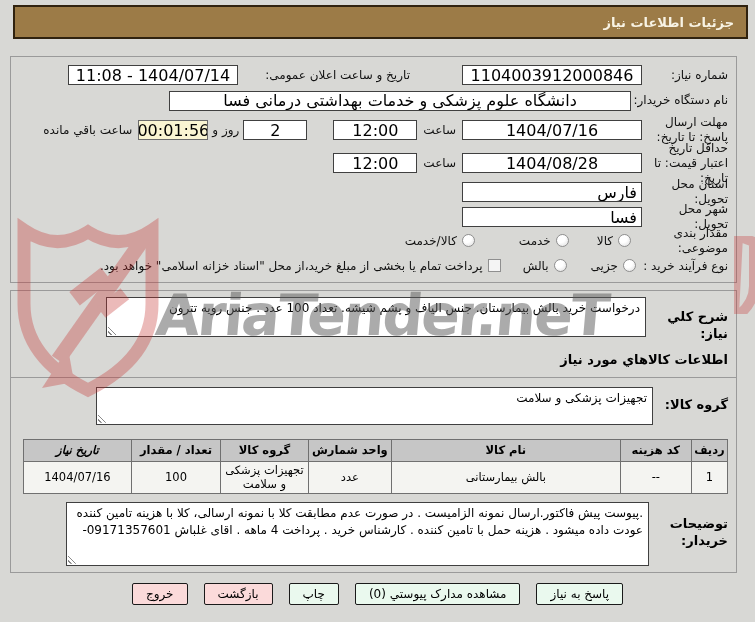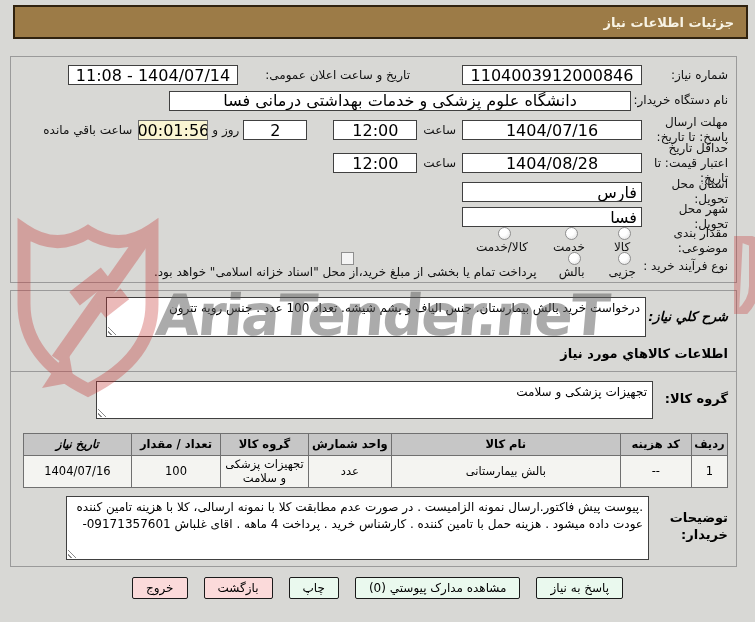--- a/index.html
+++ b/index.html
@@ -20,21 +20,21 @@
   .blbl{font-size:13px;font-weight:bold;color:#000;line-height:1.3;}
   .field{background:#fff;border:1px solid #404040;height:20px;box-sizing:border-box;
     display:flex;align-items:center;justify-content:center;font-size:16px;color:#000;overflow:hidden;white-space:nowrap;}
   .field.start{justify-content:flex-start;padding-right:4px;}
   .yellowbox{background:#faf5d2;border:1px solid #6b6b6b;}
   .link{color:#2323cc;font-size:12px;cursor:pointer;white-space:nowrap;}
 
   .radio{width:13px;height:13px;border-radius:50%;border:1px solid #8f8f8f;
     background:radial-gradient(circle at 35% 30%, #ffffff 0 40%, #dcdcdc 100%);box-sizing:border-box;flex:0 0 auto;}
   .checkbox{width:13px;height:13px;border:1px solid #8f8f8f;background:#f4f4f4;box-sizing:border-box;flex:0 0 auto;}
-  .opt{display:flex;align-items:center;flex-direction:column;}
+  .opt{display:flex;}
   .opt .radio,.opt .checkbox{margin-left:5px;}
 
   .ta{position:relative;background:#fff;border:1px solid #404040;box-sizing:border-box;
     font-size:12px;color:#000;padding:2px 5px;overflow:hidden;line-height:1.45;}
   .grip{position:absolute;left:1px;bottom:1px;width:9px;height:9px;
     background:repeating-linear-gradient(45deg,transparent 0 2px,#8a8a8a 2px 3px);
     clip-path:polygon(0 0,0 100%,100% 100%);}
 
   .section-header{margin:9px 0 0 0;}
 
@@ -114,21 +114,21 @@
       <span class="lbl" style="width:86px;">شهر محل تحویل:</span>
       <div class="field start" style="width:180px;">فسا</div>
     </div>
 
     <div class="row" style="height:24px;">
       <span class="lbl" style="width:97px;">مقدار بندی موضوعی:</span>
       <span class="opt" style="margin-left:28px;">
         <span class="radio"></span>
         <span class="lbl">کالا</span>
       </span>
-      <span class="opt" style="margin-left:25px;">
+      <span class="opt" style="margin-left:44px;">
         <span class="radio"></span>
         <span class="lbl">خدمت</span>
       </span>
       <span class="opt">
         <span class="radio"></span>
         <span class="lbl">کالا/خدمت</span>
       </span>
     </div>
 
     <div class="row" style="height:26px;">
@@ -144,21 +144,21 @@
       <span class="opt">
         <span class="checkbox"></span>
         <span class="lbl">پرداخت تمام یا بخشی از مبلغ خرید،از محل "اسناد خزانه اسلامی" خواهد بود.</span>
       </span>
     </div>
   </div>
 
   <div class="box box2">
 
     <div class="row" style="align-items:flex-start;">
-      <span class="blbl" style="width:82px;padding-top:12px;font-style:italic;">شرح کلي نیاز:</span>
+      <span class="blbl" style="width:82px;padding-top:12px;">شرح کلي نیاز:</span>
       <div class="ta" style="width:540px;height:40px;">
         <span>درخواست خرید بالش بیمارستان. جنس الیاف و پشم شیشه. تعداد 100 عدد . جنس رویه تترون</span>
         <span class="grip"></span>
       </div>
     </div>
 
     <div class="section-header blbl">اطلاعات کالاهاي مورد نیاز</div>
 
     <div class="group-panel">
 

